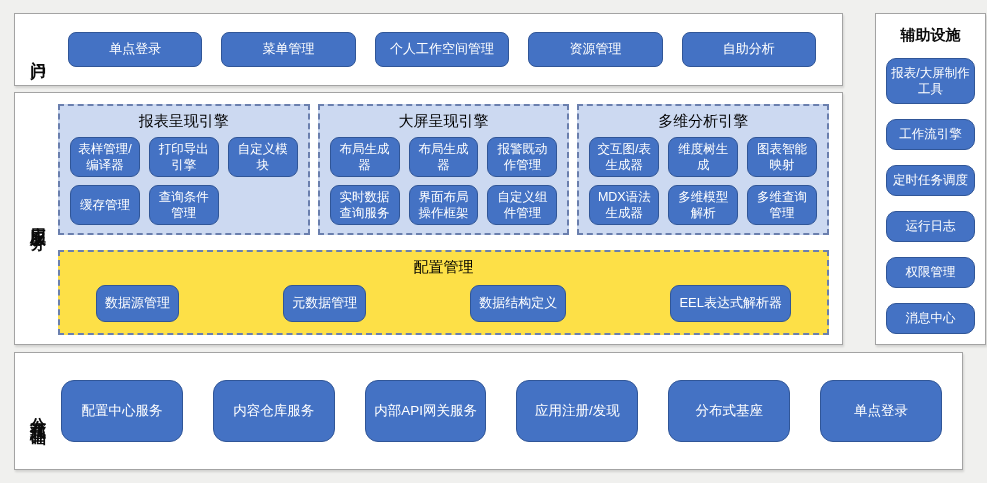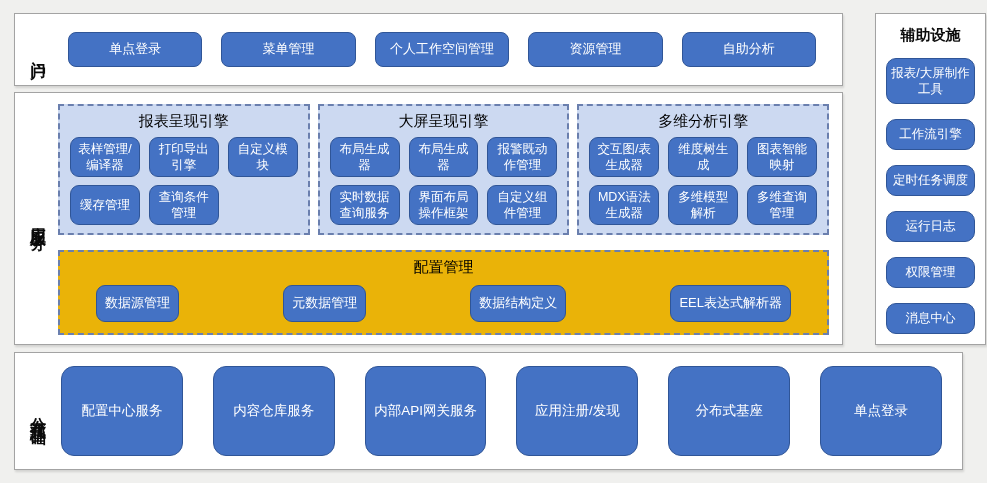--- a/index.html
+++ b/index.html
@@ -39,29 +39,29 @@
   .app-content { flex:1; display:flex; flex-direction:column; padding:11px 13px 9px 12px; }
   .group-row { display:flex; gap:8px; height:137px; }
   .group-box {
     flex:1; background:#ccd9f1; border:2px dashed #6a7fae;
     display:flex; flex-direction:column; padding:4px 8px 8px;
   }
   .group-title { text-align:center; font-size:15px; color:#000000; margin:2px 0 6px; }
   .group-grid { flex:1; display:grid; grid-template-columns:repeat(3,1fr); grid-auto-rows:1fr; gap:8px 9px; padding:0 2px; }
   .group-grid .btn { border-radius:9px; font-size:12.5px; padding:2px 3px;text-align:center; }
   .config-box {
-    flex:1; margin-top:15px; background:#eab308; border:2px dashed #6a7fae;
+    flex:1; margin-top:15px; background:#fde047; border:2px dashed #6a7fae;
     display:flex; flex-direction:column; padding:4px 10px 11px;
   }
   .config-btn-row { flex:1; display:flex; justify-content:space-between; align-items:center; margin:2px 26px 0; }
   .config-btn-row .btn { height:37px; border-radius:9px; font-size:13px; padding:0 8px; }
 
   
   .dist-btn-row { flex:1; display:flex; gap:30px; margin:0 20px 0 15px; }
-  .dist-btn-row .btn { flex:1; height:90px; border-radius:13px; font-size:13.5px; padding:12px 6px; }
+  .dist-btn-row .btn { flex:1; height:62px; border-radius:13px; font-size:13.5px; padding:12px 6px; }
 
   
   .aux-title { text-align:center; font-weight:bold; font-size:15px; color:#0b0b0b; margin:3px 0 13px; }
   .aux-btn-col { display:flex; flex-direction:column; gap:15px; margin:0 2px; }
   .aux-btn-col .btn { min-height:31px; border-radius:10px; font-size:12.5px; padding:3px 4px; }
   .aux-btn-col .btn.tall { min-height:46px; }
 </style>
 </head>
 <body>
 

